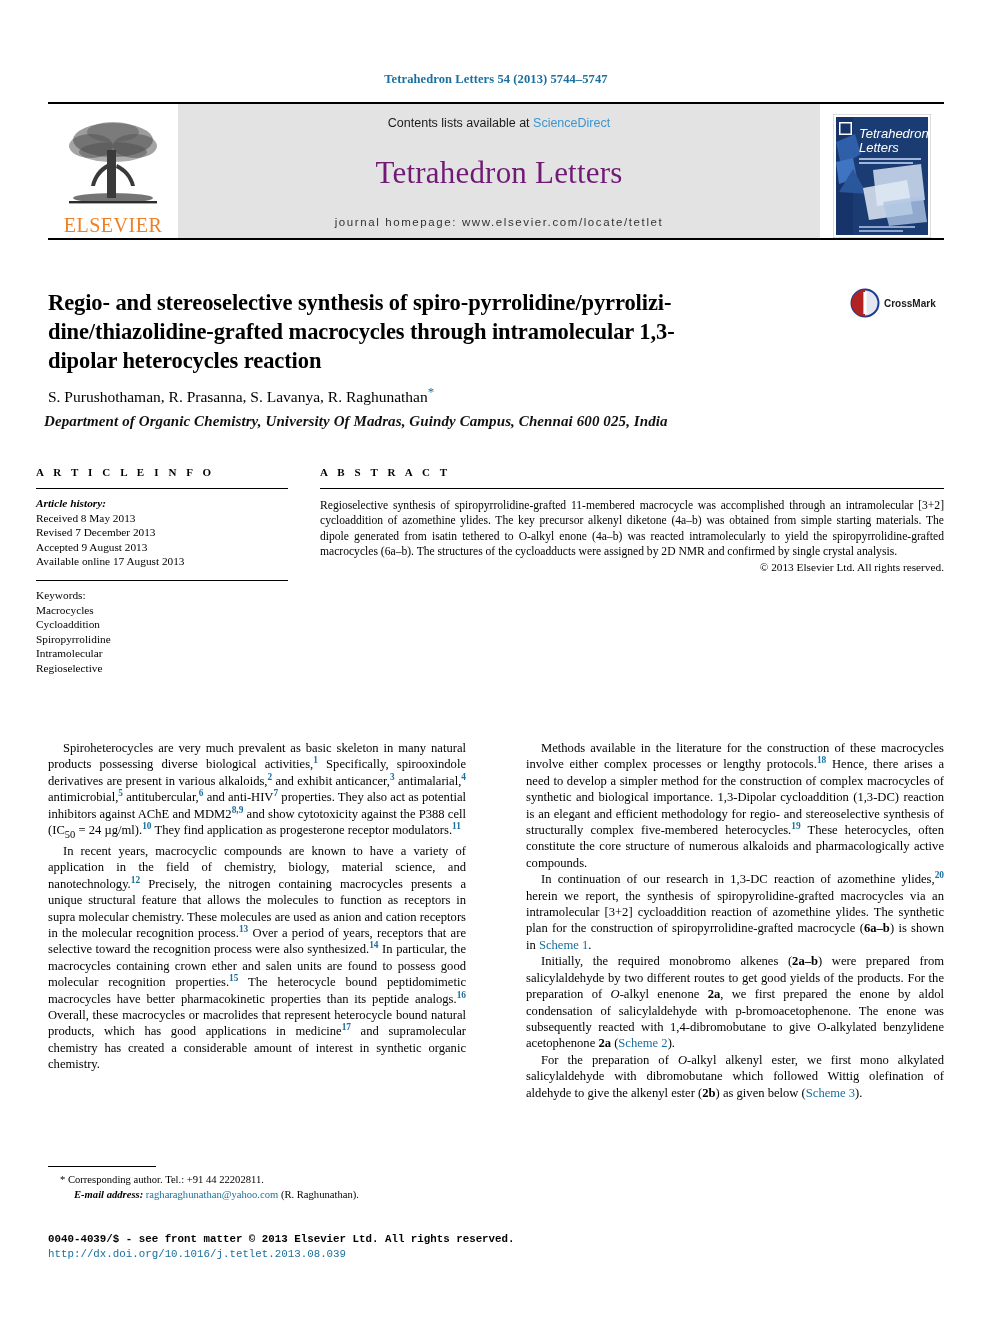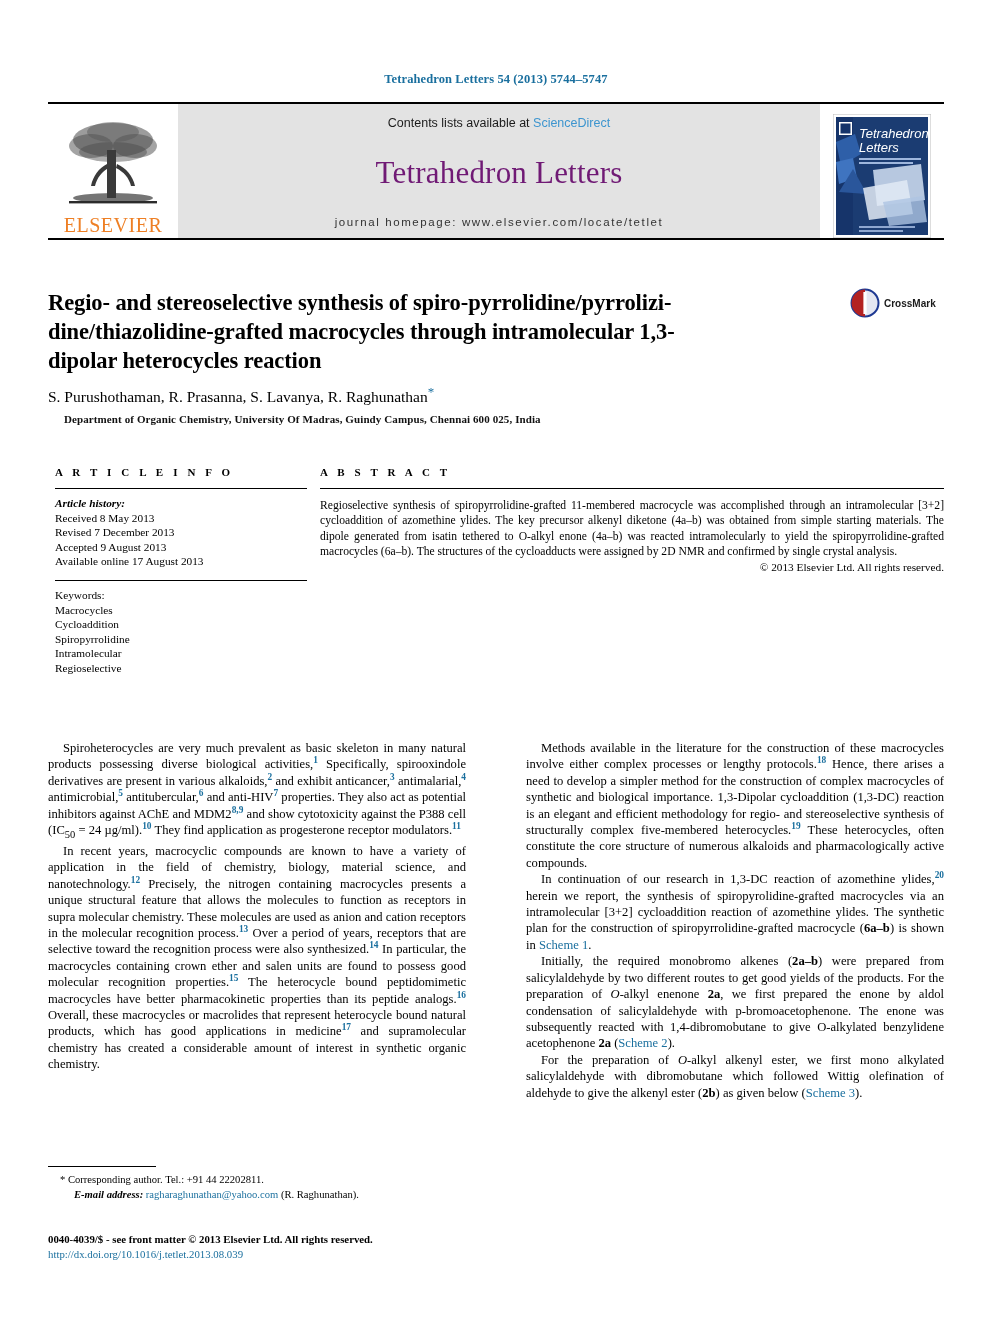--- a/index.html
+++ b/index.html
@@ -141,34 +141,35 @@
     font-size: 15.5px;
     color: #000;
   }
   .authors .star {
     color: #1a6f9e;
     font-size: 13px;
     vertical-align: super;
   }
   .affiliation {
     position: absolute;
-    left: 64px;
+    left: 44px;
     top: 413px;
     width: 800px;
     font-family: "Liberation Serif", serif;
-    font-weight: bold;
-    font-size: 11px;
+    font-style: italic;
+    font-weight: bold;
+    font-size: 15px;
     color: #111;
     letter-spacing: .1px;
   }
 
   
   .info-col {
     position: absolute;
-    left: 55px;
+    left: 36px;
     top: 466px;
     width: 252px;
   }
   .abstract-col {
     position: absolute;
     left: 320px;
     top: 466px;
     width: 624px;
   }
   .sec-head {
@@ -274,21 +275,21 @@
     padding-left: 14px;
   }
   .footnote .it { font-style: italic; font-weight: bold; }
   .footnote a { color: #1a6f9e; text-decoration: none; }
 
   .imprint {
     position: absolute;
     left: 48px;
     top: 1232px;
     width: 500px;
-    font-family: Liberation Serif, serif;
+    font-family: Liberation Mono, monospace;
     font-size: 10.8px;
     line-height: 15px;
     font-weight: bold;
     color: #000;
   }
   .imprint .doi {
     color: #1a6f9e;
     font-weight: normal;
   }
 </style>

